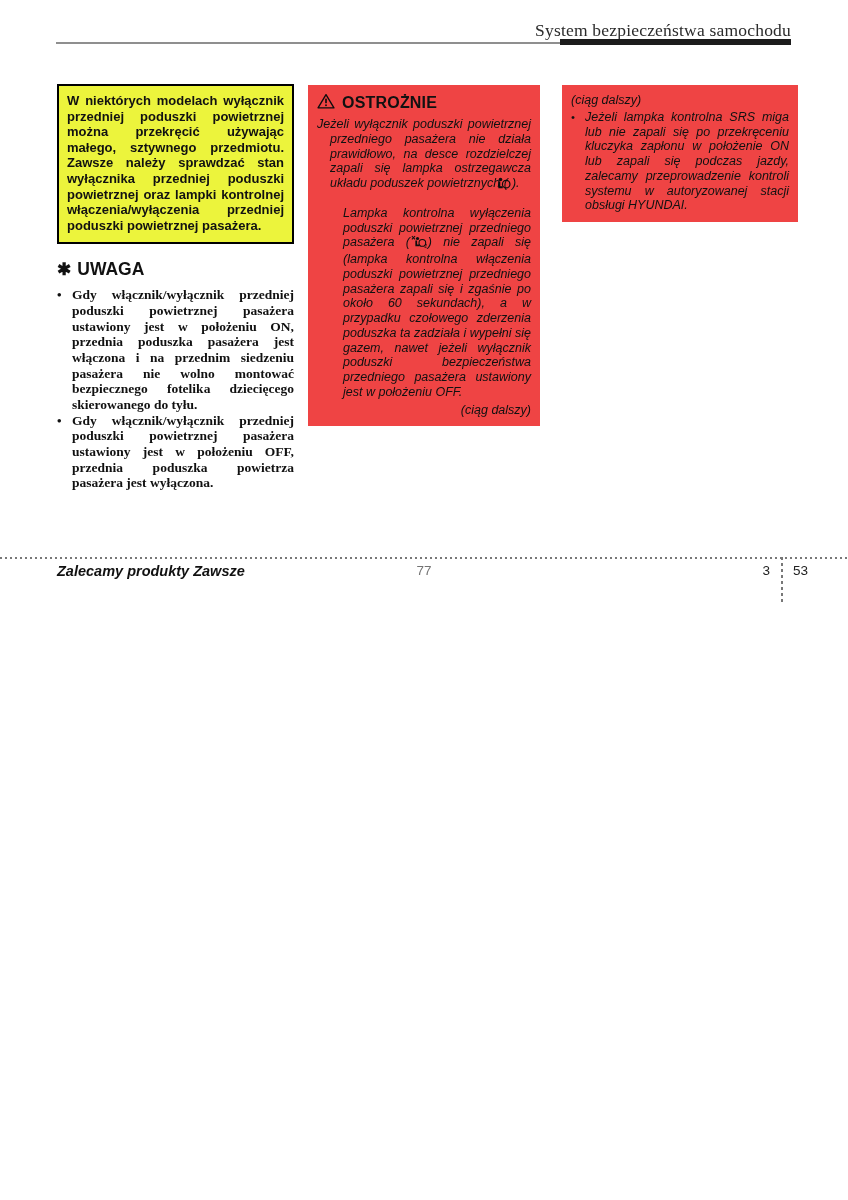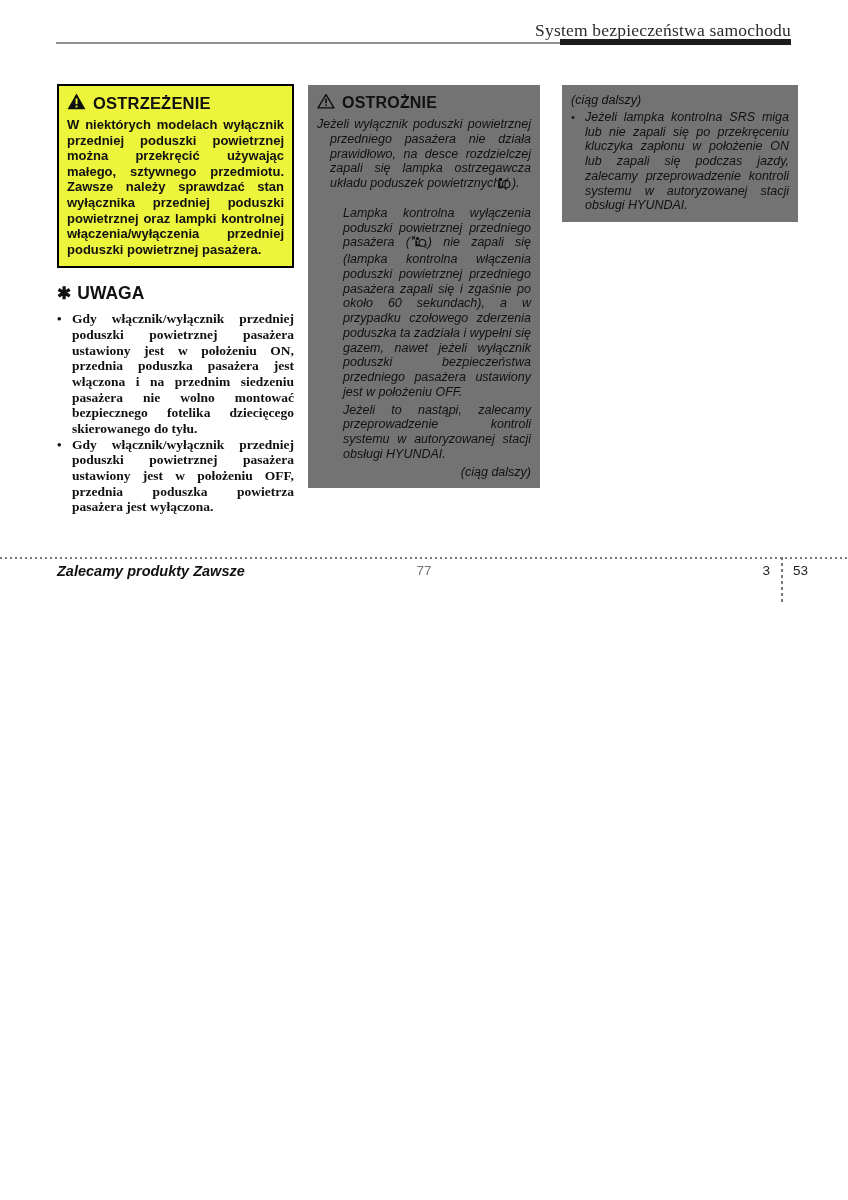--- a/index.html
+++ b/index.html
@@ -59,21 +59,21 @@
   .note-list { margin-top: 7px; font-family: "Liberation Serif", serif; }
   .note-bullet {
     display: flex;
     font-weight: bold; font-size: 13.5px; line-height: 1.16;
   }
   .note-bullet .marker { width: 15px; flex: 0 0 15px; font-size: 13px; }
   .note-bullet .btext  { flex: 1; text-align: justify; }
 
   
   .gray-box {
-    background: #737373;
+    background: #ef4444;
     padding: 8px 9px 9px 9px;
   }
   .caution-box { min-height: 306px; }
   .cont-box    { min-height: 110px; }
   .gray-box .box-head { font-size: 16px; margin-bottom: 4px; }
   .it-text {
     font-style: italic; font-weight: normal;
     font-size: 12.5px; line-height: 1.18;
     text-align: justify;
   }
@@ -116,30 +116,20 @@
 </head>
 <body>
 
 <div class="page-title">System bezpieczeństwa samochodu</div>
 <div class="header-rule-thin"></div>
 <div class="header-rule-thick"></div>
 
 <div class="col col-left">
 
   <div class="warning-box">
-    <div class="box-head">
-      <span class="icon">
-        <svg width="19" height="17" viewBox="0 0 24 21">
-          <path d="M12 0.5 L23.3 20.3 L0.7 20.3 Z" fill="#0d0d0d"></path>
-          <rect x="10.8" y="6.6" width="2.5" height="7.2" fill="#ecf43c"></rect>
-          <rect x="10.8" y="15.6" width="2.5" height="2.5" fill="#ecf43c"></rect>
-        </svg>
-      </span>
-      <span>OSTRZEŻENIE</span>
-    </div>
     <div class="box-body">W niektórych modelach wyłącznik przedniej poduszki powietrznej można przekręcić używając małego, sztywnego przedmiotu. Zawsze należy sprawdzać stan wyłącznika przedniej poduszki powietrznej oraz lampki kontrolnej włączenia/wyłączenia przedniej poduszki powietrznej pasażera.</div>
   </div>
 
   <div class="note-head">
     <span class="note-symbol">✱</span>
     <span>UWAGA</span>
   </div>
 
   <div class="note-list">
     <div class="note-bullet">
@@ -174,21 +164,20 @@
         </svg></span><span>).</span></div>
 
     <div class="it-text indent"><span>Lampka kontrolna wyłączenia poduszki powietrznej przedniego pasażera (</span><span class="inline-icon"><svg width="16" height="13" viewBox="0 0 22 17">
           <path d="M1.2 1.2 L5.6 5.6 M5.6 1.2 L1.2 5.6" stroke="#0d0d0d" stroke-width="1.4"></path>
           <circle cx="9" cy="4.4" r="2.2" fill="#0d0d0d"></circle>
           <path d="M7.2 7 L7.2 13.8 L11.6 13.8" stroke="#0d0d0d" stroke-width="2.4" fill="none"></path>
           <circle cx="15.6" cy="10.4" r="4.6" stroke="#0d0d0d" stroke-width="1.5" fill="none"></circle>
           <text x="18.4" y="16.8" font-size="6.5" font-family="Liberation Sans, sans-serif" fill="#0d0d0d">2</text>
         </svg></span><span>) nie zapali się (lampka kontrolna włączenia poduszki powietrznej przedniego pasażera zapali się i zgaśnie po około 60 sekundach), a w przypadku czołowego zderzenia poduszka ta zadziała i wypełni się gazem, nawet jeżeli wyłącznik poduszki bezpieczeństwa przedniego pasażera ustawiony jest w położeniu OFF.</span></div>
 
-    <div class="it-text indent">Jeżeli to nastąpi, zalecamy przeprowadzenie kontroli systemu w autoryzowanej stacji obsługi HYUNDAI.</div>
 
     <div class="it-text continued-right">(ciąg dalszy)</div>
   </div>
 </div>
 
 <div class="col col-right">
   <div class="gray-box cont-box">
     <div class="it-text cont-label">(ciąg dalszy)</div>
     <div class="it-text cont-bullet">
       <span class="marker">•</span>

